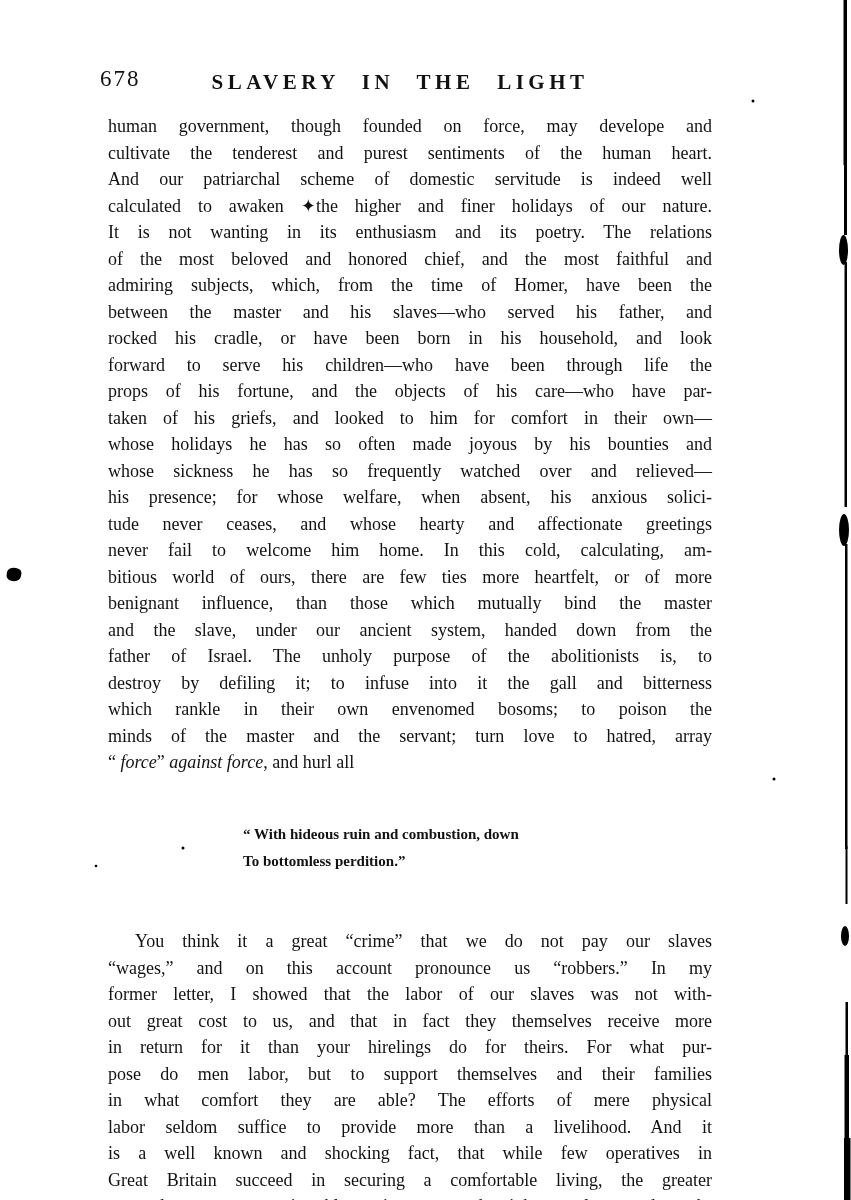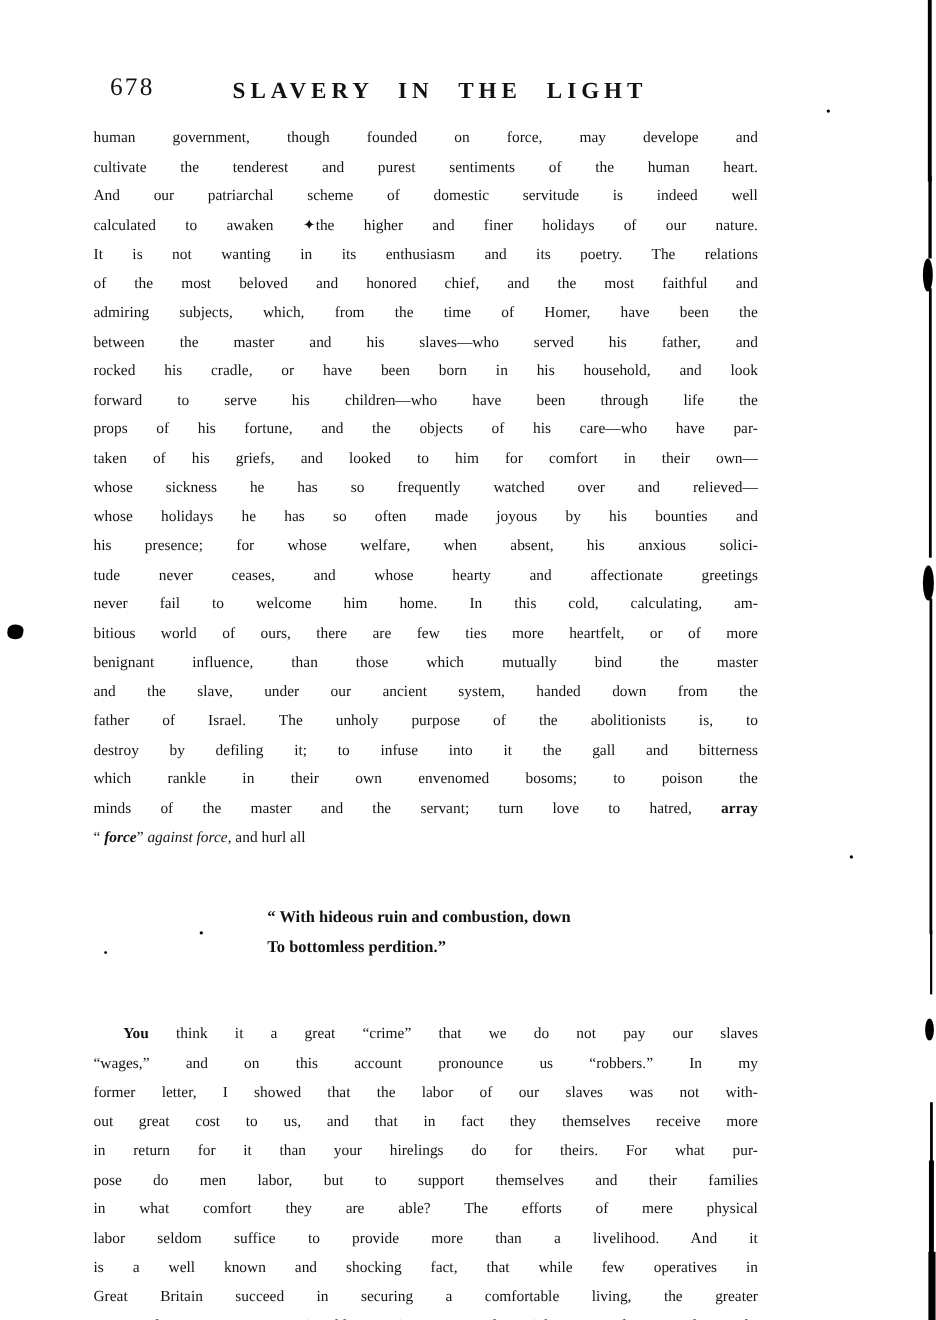--- a/index.html
+++ b/index.html
@@ -32,37 +32,37 @@
     right: 0;
     top: 6px;
     text-align: center;
     font-size: 21px;
     font-weight: bold;
     letter-spacing: 4.5px;
     word-spacing: 13px;
   }
   .textblock {
     position: absolute;
-    left: 85px;
+    left: 108px;
     width: 604px;
-    font-size: 14px;
+    font-size: 18px;
     line-height: 26.5px;
   }
   #para1 { top: 113px; }
   #para2 { top: 888px; margin-top: 40px; }
   .tline {
     text-align: justify;
     text-align-last: justify;
     height: 26.5px;
     overflow: visible;
     white-space: normal;
   }
   .tline.lastline { text-align-last: left; }
   #para2 .tline:first-child { text-indent: 27px; }
-  .bseg { font-weight: bold; }
+  .bseg { font-weight: normal; }
   .iseg { font-style: italic; }
   .quoteblock {
     position: absolute;
     left: 243px;
     top: 821px;
     font-size: 15px;
     line-height: 27px;
     font-weight: 700;
   }
   .quoteblock .tline {
@@ -93,22 +93,22 @@
       <div class="tline"><span>And our patriarchal scheme of domestic servitude is indeed well</span></div>
       <div class="tline"><span>calculated to awaken ✦the higher and finer holidays of our nature.</span></div>
       <div class="tline"><span>It is not wanting in its enthusiasm and its poetry.  The relations</span></div>
       <div class="tline"><span>of the most beloved and honored chief, and the most faithful and</span></div>
       <div class="tline"><span>admiring subjects, which, from the time of Homer, have been the</span></div>
       <div class="tline"><span>between the master and his slaves—who served his father, and</span></div>
       <div class="tline"><span>rocked his cradle, or have been born in his household, and look</span></div>
       <div class="tline"><span>forward to serve his children—who have been through life the</span></div>
       <div class="tline"><span>props of his fortune, and the objects of his care—who have par-</span></div>
       <div class="tline"><span>taken of his griefs, and looked to him for comfort in their own—</span></div>
+      <div class="tline"><span>whose holidays he has so often made joyous by his bounties and</span></div>
       <div class="tline"><span>whose sickness he has so frequently watched over and relieved—</span></div>
-      <div class="tline"><span>whose holidays he has so often made joyous by his bounties and</span></div>
       <div class="tline"><span>his presence; for whose welfare, when absent, his anxious solici-</span></div>
       <div class="tline"><span>tude never ceases, and whose hearty and affectionate greetings</span></div>
       <div class="tline"><span>never fail to welcome him home.  In this cold, calculating, am-</span></div>
       <div class="tline"><span>bitious world of ours, there are few ties more heartfelt, or of more</span></div>
       <div class="tline"><span>benignant influence, than those which mutually bind the master</span></div>
       <div class="tline"><span>and the slave, under our ancient system, handed down from the</span></div>
       <div class="tline"><span>father of Israel.  The unholy purpose of the abolitionists is, to</span></div>
       <div class="tline"><span>destroy by defiling it; to infuse into it the gall and bitterness</span></div>
       <div class="tline"><span>which rankle in their own envenomed bosoms; to poison the</span></div>
       <div class="tline"><span>minds of the master and the servant; turn love to hatred, </span><span class="bseg">array</span></div>

